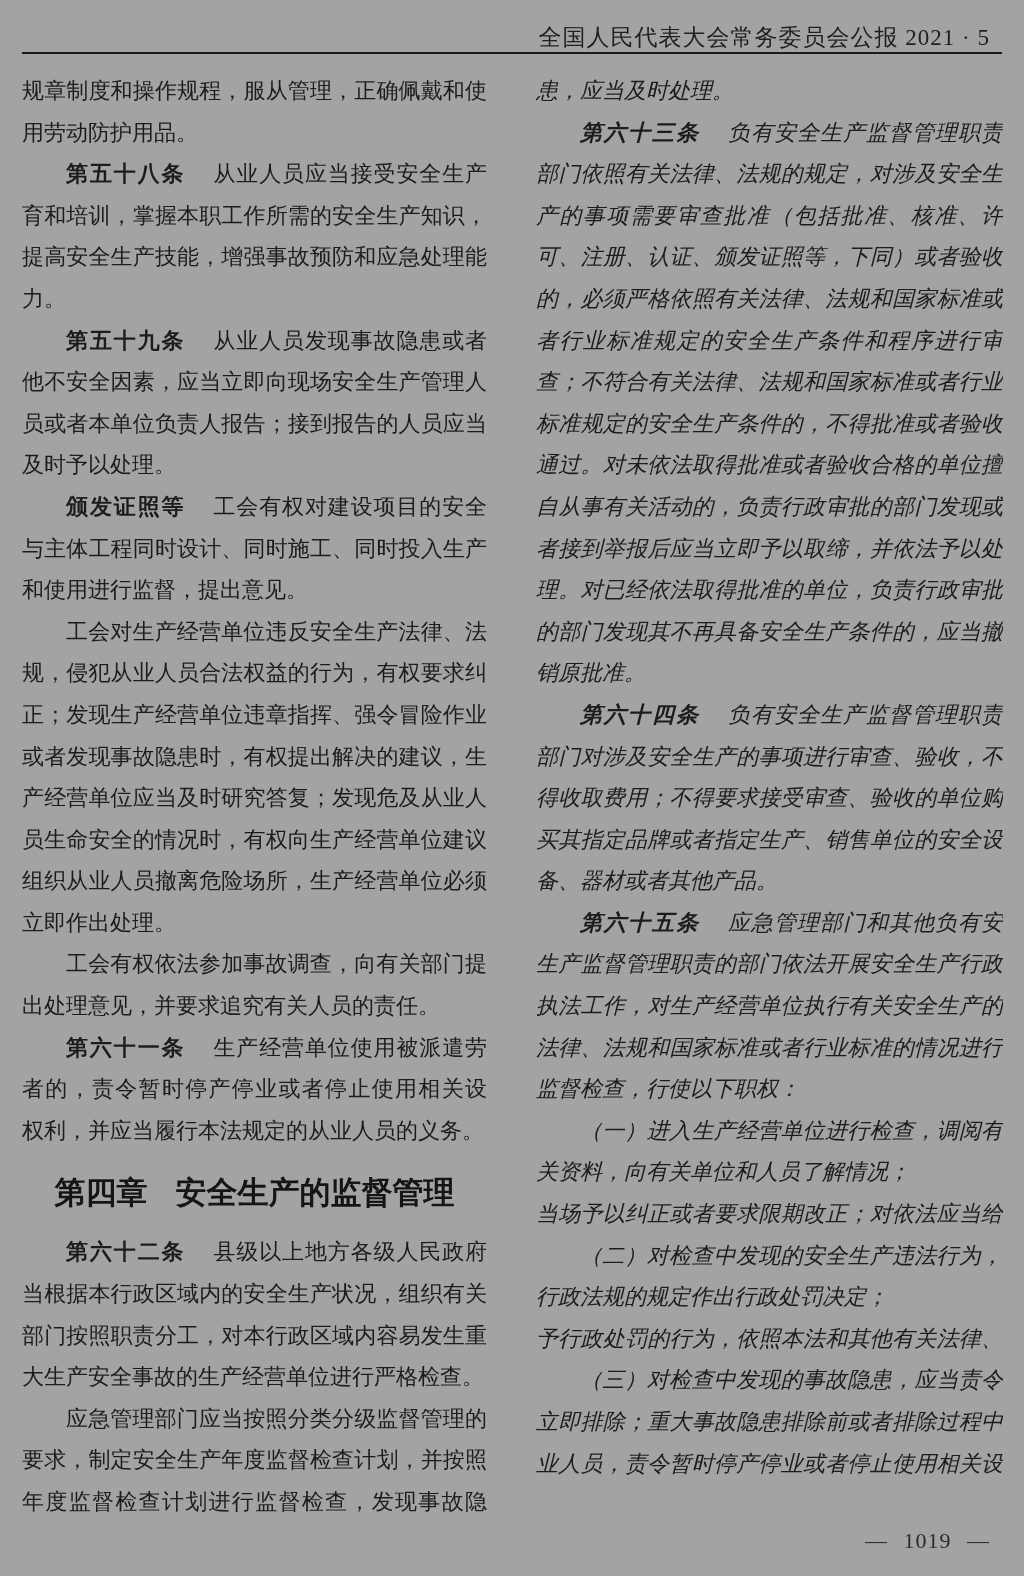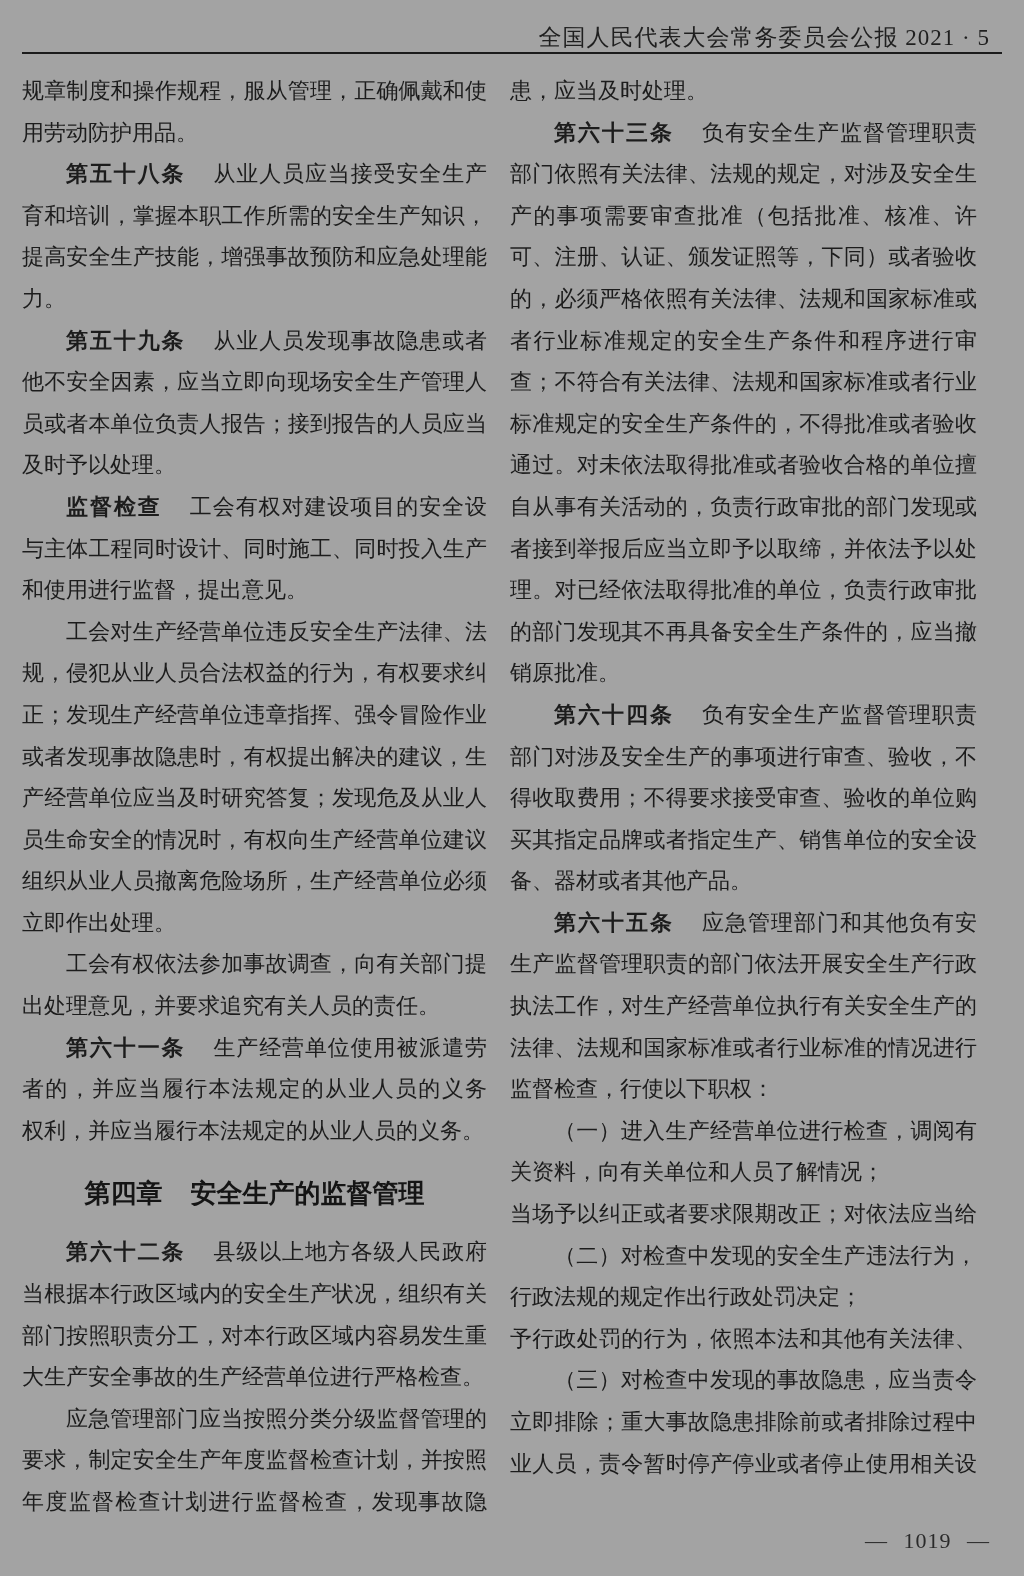--- a/index.html
+++ b/index.html
@@ -17,21 +17,21 @@
     font-size:23px;letter-spacing:1px;color:#1f1f1f;
     white-space:nowrap;
   }
   #header-rule{
     position:absolute;top:52px;left:22px;right:22px;
     height:2px;background:#1b1b1b;
   }
   
   .col{position:absolute;top:70px;}
   #col-left{left:22px;width:465px;}
-  #col-right{left:510px;width:467px;}
+  #col-right{left:536px;width:467px;font-style:italic;}
   .line{
     font-size:22px;
     line-height:41.6px;
     height:41.6px;
     text-align:justify;
     text-align-last:justify;
     text-justify:inter-character;
     color:#1c1c1c;
     overflow:hidden;
   }
@@ -40,21 +40,21 @@
   .art{
     font-weight:700;
     margin-right:28px;
     font-family:"Liberation Sans","DejaVu Sans",sans-serif;
     letter-spacing:1px;
   }
   .chapter-heading{
     text-align:center;
     font-weight:700;
     font-family:"Liberation Sans","DejaVu Sans",sans-serif;
-    font-size:26px;
+    font-size:31px;
     line-height:48px;
     margin:18px 0 14px 0;
     color:#151515;
     white-space:nowrap;
   }
   .heading-part-gap{margin-left:28px;}
   
   #page-number{
     position:absolute;top:1528px;right:34px;
     font-size:22px;color:#2a2a2a;
@@ -73,35 +73,35 @@
       <div class="line">规章制度和操作规程，服从管理，正确佩戴和使</div>
       <div class="line end">用劳动防护用品。</div>
       <div class="line indent"><b class="art">第五十八条</b>从业人员应当接受安全生产教</div>
       <div class="line">育和培训，掌握本职工作所需的安全生产知识，</div>
       <div class="line">提高安全生产技能，增强事故预防和应急处理能</div>
       <div class="line end">力。</div>
       <div class="line indent"><b class="art">第五十九条</b>从业人员发现事故隐患或者其</div>
       <div class="line">他不安全因素，应当立即向现场安全生产管理人</div>
       <div class="line">员或者本单位负责人报告；接到报告的人员应当</div>
       <div class="line end">及时予以处理。</div>
-      <div class="line indent"><b class="art">监督检查</b>工会有权对建设项目的安全设施</div>
+      <div class="line indent"><b class="art">颁发证照等</b>工会有权对建设项目的安全设施</div>
       <div class="line">与主体工程同时设计、同时施工、同时投入生产</div>
       <div class="line end">和使用进行监督，提出意见。</div>
       <div class="line indent">工会对生产经营单位违反安全生产法律、法</div>
       <div class="line">规，侵犯从业人员合法权益的行为，有权要求纠</div>
       <div class="line">正；发现生产经营单位违章指挥、强令冒险作业</div>
       <div class="line">或者发现事故隐患时，有权提出解决的建议，生</div>
       <div class="line">产经营单位应当及时研究答复；发现危及从业人</div>
       <div class="line">员生命安全的情况时，有权向生产经营单位建议</div>
       <div class="line">组织从业人员撤离危险场所，生产经营单位必须</div>
       <div class="line end">立即作出处理。</div>
       <div class="line indent">工会有权依法参加事故调查，向有关部门提</div>
       <div class="line end">出处理意见，并要求追究有关人员的责任。</div>
       <div class="line indent"><b class="art">第六十一条</b>生产经营单位使用被派遣劳动</div>
-      <div class="line">者的，并应当履行本法规定的从业人员的义务</div>
+      <div class="line">者的，责令暂时停产停业或者停止使用相关设</div>
       <div class="line end">权利，并应当履行本法规定的从业人员的义务。</div>
       <div class="chapter-heading"><span>第四章</span><span class="heading-part-gap">安全生产的监督管理</span></div>
       <div class="line indent"><b class="art">第六十二条</b>县级以上地方各级人民政府应</div>
       <div class="line">当根据本行政区域内的安全生产状况，组织有关</div>
       <div class="line">部门按照职责分工，对本行政区域内容易发生重</div>
       <div class="line end">大生产安全事故的生产经营单位进行严格检查。</div>
       <div class="line indent">应急管理部门应当按照分类分级监督管理的</div>
       <div class="line">要求，制定安全生产年度监督检查计划，并按照</div>
       <div class="line">年度监督检查计划进行监督检查，发现事故隐</div>
     </div>

